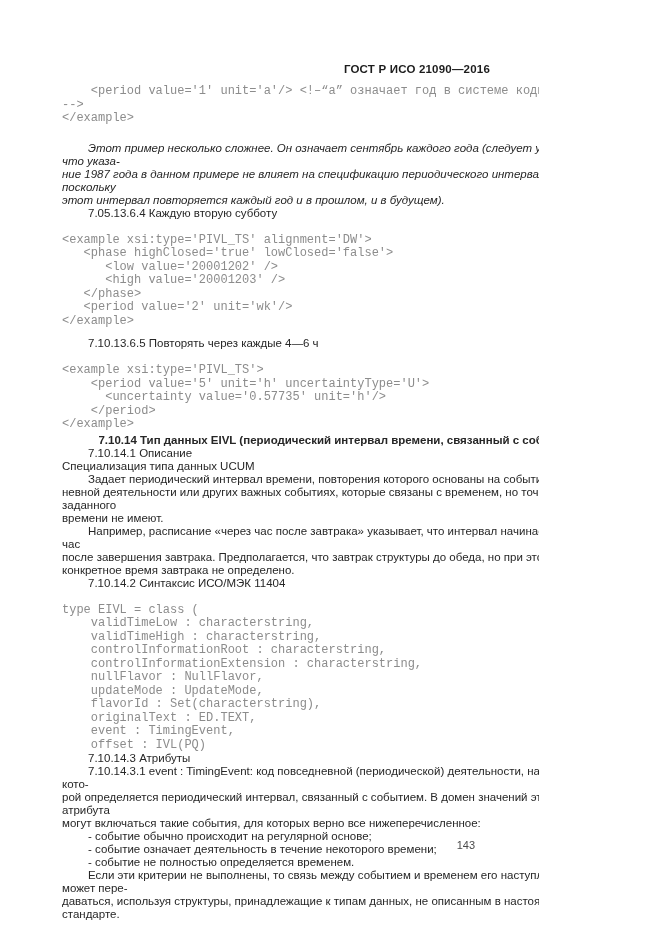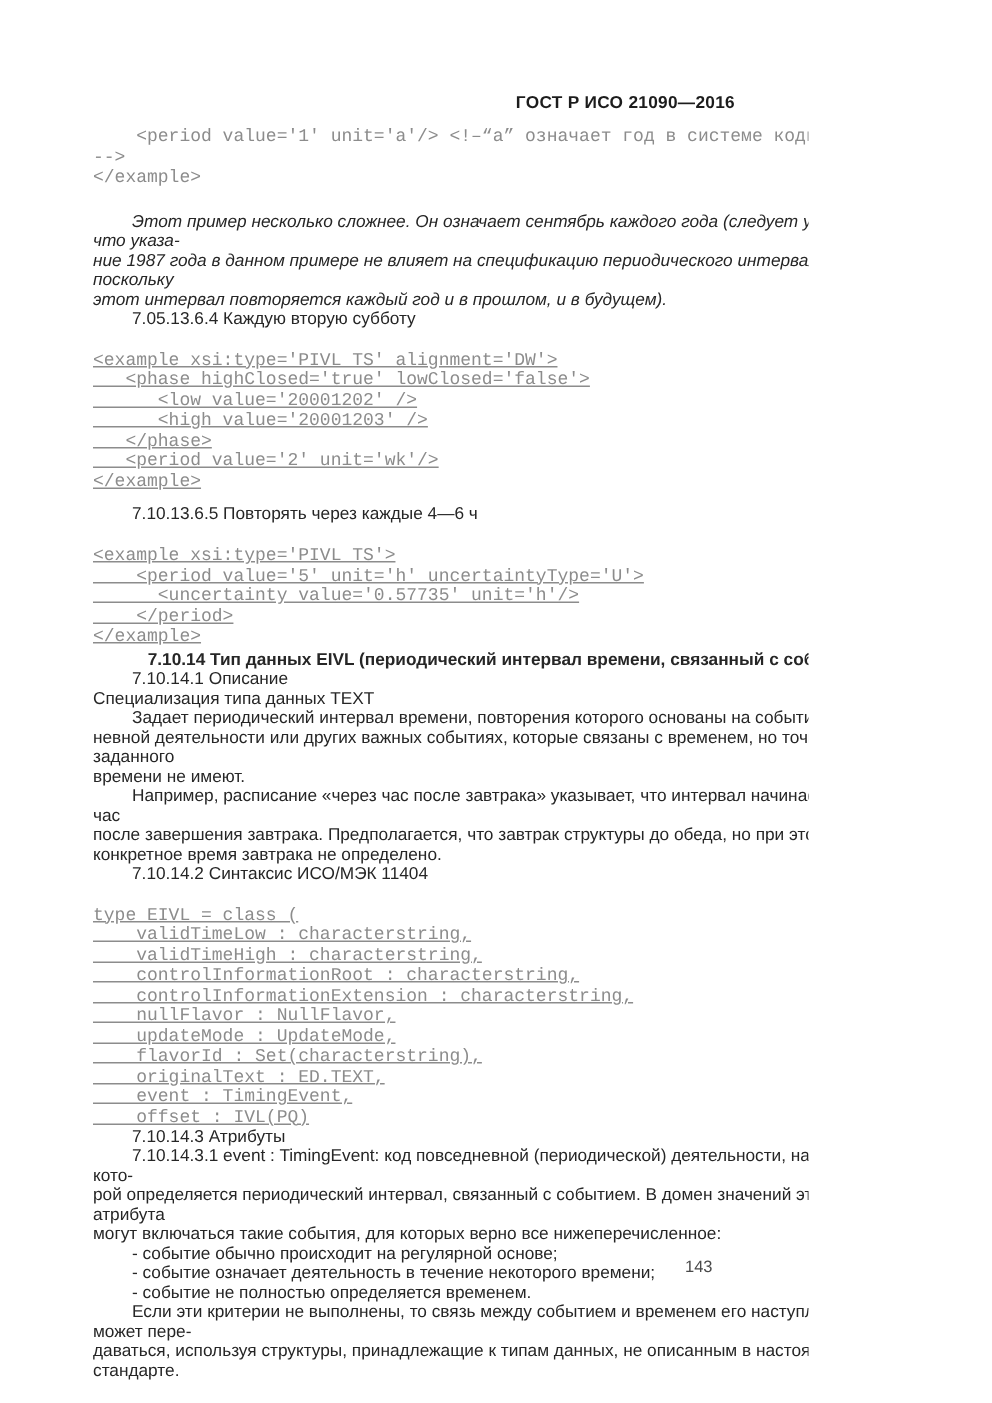--- a/index.html
+++ b/index.html
@@ -26,21 +26,21 @@
     white-space:pre;
   }
   .body-line, .para, .bullets {
     font-size:11.5px; line-height:13px; color:#262626;
   }
   .para { white-space:pre-line; text-indent:26px; }
   .bullets { white-space:pre-line; margin-left:26px; }
   .body-line.indent { text-indent:26px; }
   .bold { font-weight:bold;text-align:center; }
   .mt-after-code { margin-top:16px;font-style:italic; }
-  .mt-code { margin-top:14px;text-decoration:underline; }
+  .mt-code { margin-top:14px; }
   .mt-small { margin-top:9px; }
   .mt-tiny { margin-top:2px; }
   .page-number {
     position:absolute; top:839px; right:64px;
     font-size:11px; color:#4a4a4a;margin-left:40px;
   }
 </style>
 </head>
 <body>
 
@@ -73,21 +73,21 @@
     <div class="code mt-code">&lt;example xsi:type='PIVL_TS'&gt;
     &lt;period value='5' unit='h' uncertaintyType='U'&gt;
       &lt;uncertainty value='0.57735' unit='h'/&gt;
     &lt;/period&gt;
 &lt;/example&gt;</div>
 
     <div class="body-line indent bold mt-tiny">7.10.14 Тип данных EIVL (периодический интервал времени, связанный с событиями)</div>
 
     <div class="body-line indent">7.10.14.1 Описание</div>
 
-    <div class="body-line">Специализация типа данных TEXT</div>
+    <div class="body-line">Специализация типа данных UCUM</div>
 
     <div class="para">Задает периодический интервал времени, повторения которого основаны на событиях повсед-
 невной деятельности или других важных событиях, которые связаны с временем, но точно заданного
 времени не имеют.</div>
 
     <div class="para">Например, расписание «через час после завтрака» указывает, что интервал начинается через час
 после завершения завтрака. Предполагается, что завтрак структуры до обеда, но при этом никакое
 конкретное время завтрака не определено.</div>
 
     <div class="body-line indent">7.10.14.2 Синтаксис ИСО/МЭК 11404</div>

